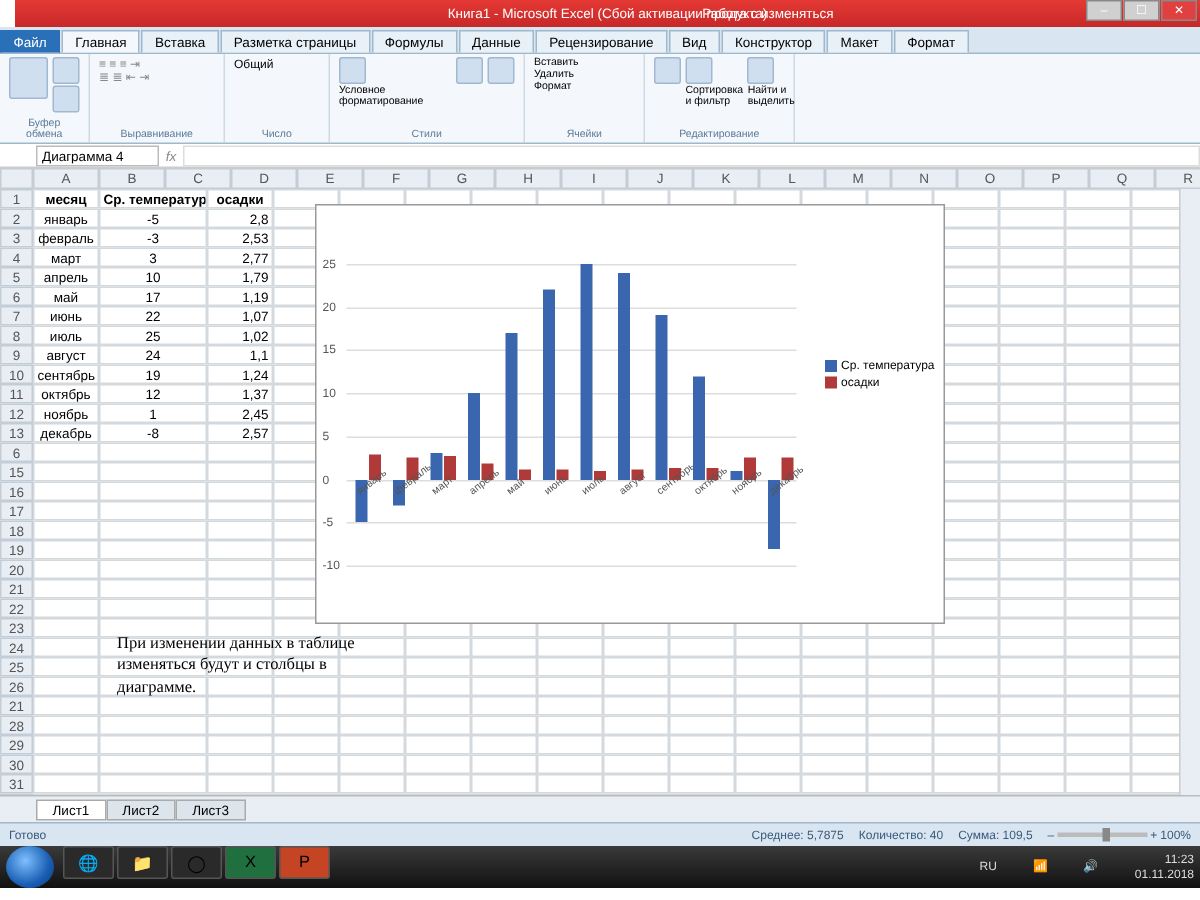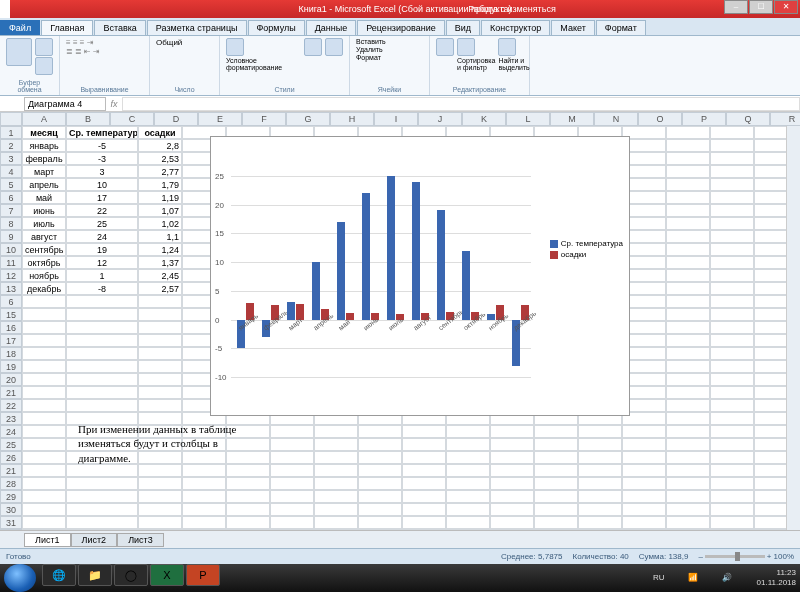--- a/index.html
+++ b/index.html
@@ -958,21 +958,21 @@
   <div class="stab">Лист1</div>
   <div class="stab inactive">Лист2</div>
   <div class="stab inactive">Лист3</div>
 </div>
 
 <div class="statusbar">
   <span>Готово</span>
   <div class="right">
     <span>Среднее: 5,7875</span>
     <span>Количество: 40</span>
-    <span>Сумма: 138,9</span>
+    <span>Сумма: 109,5</span>
     <div class="zoom">
         <span>–</span>
         <div class="slider"></div>
         <span>+</span>
         <span>100%</span>
       </div>
   </div>
 </div>
 
 <div class="taskbar">

